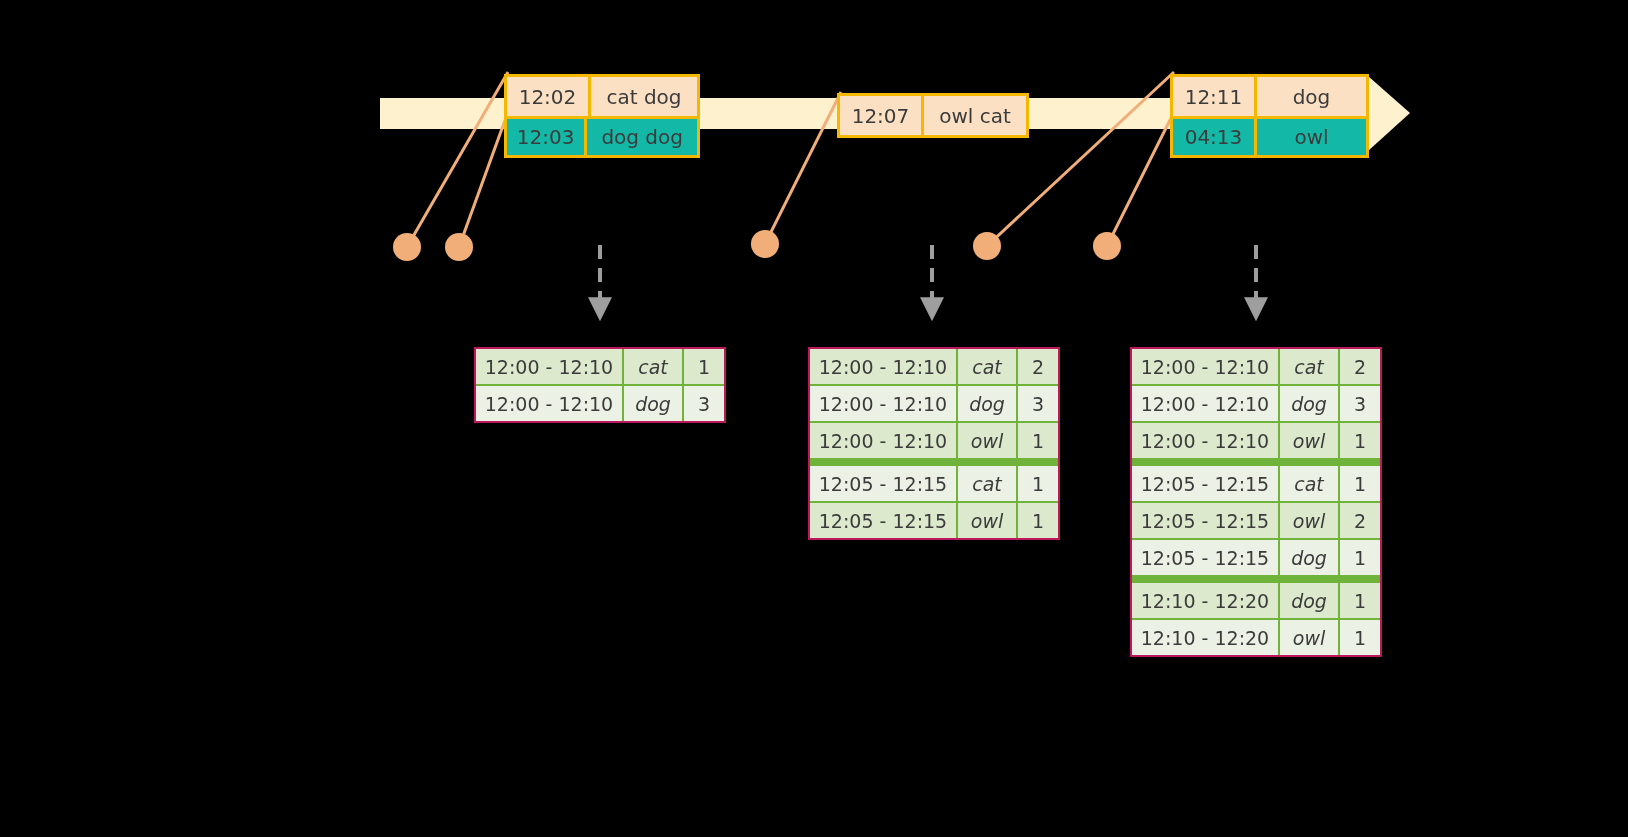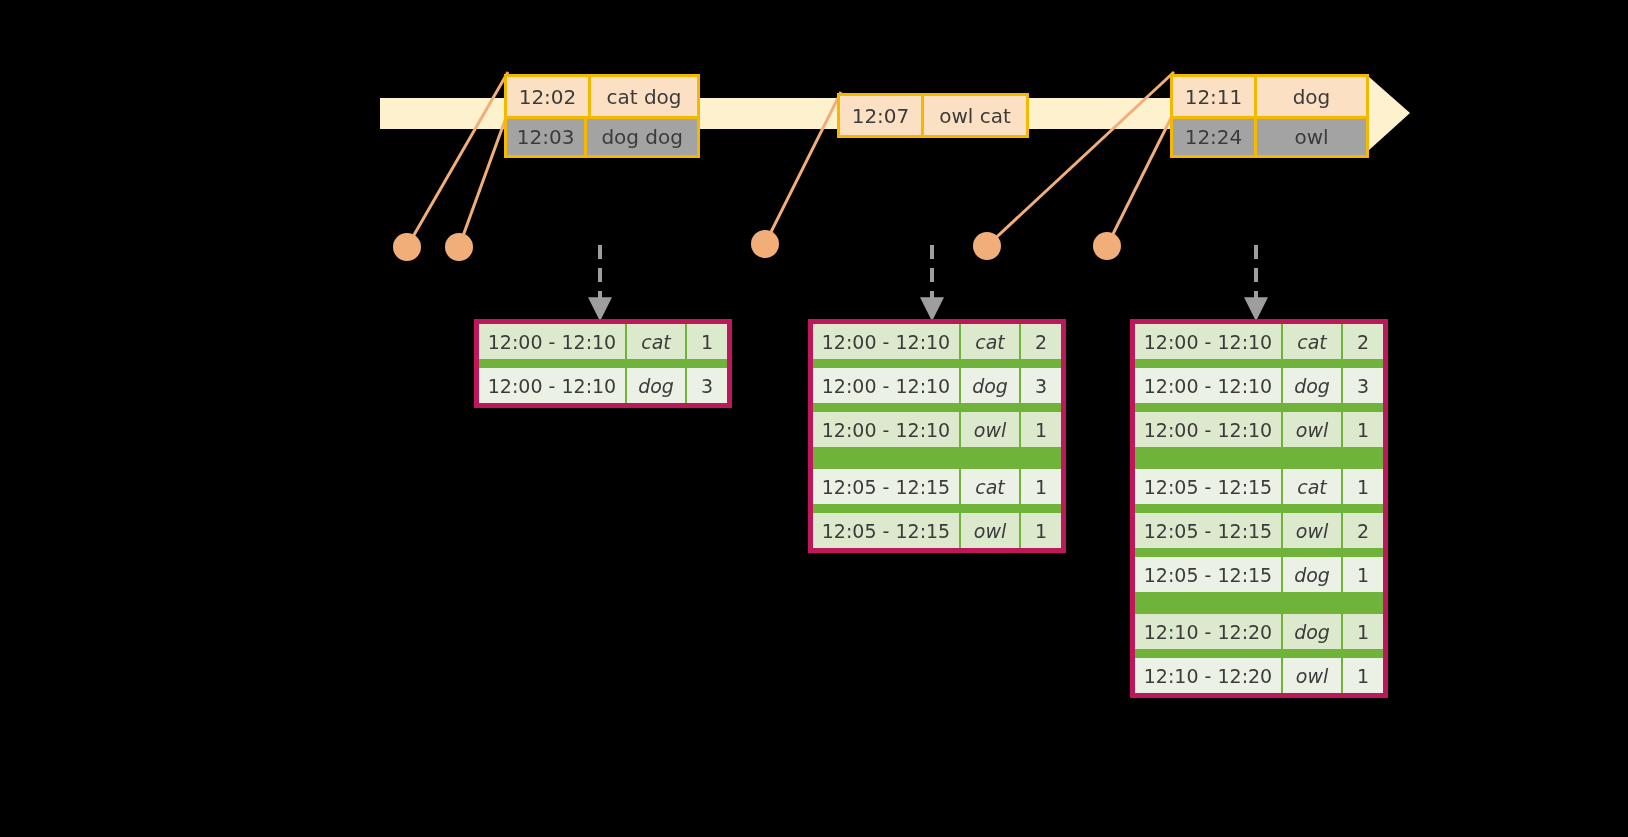--- a/index.html
+++ b/index.html
@@ -18,44 +18,45 @@
     border:3px solid #F5B800;
     box-sizing:border-box;
     display:flex;flex-direction:column;
     background:#FDF0DF;
   }
   .event-row{
     display:flex;flex-direction:row;
     height:39px;box-sizing:border-box;
   }
   .event-row.first{background:#FBE0C4;}
-  .event-row.second{background:#a3a3a3;}
+  .event-row.second{background:#14b8a6;}
   .event-row + .event-row{border-top:3px solid #F5B800;}
   .ev-time{
     width:84px;box-sizing:border-box;
     display:flex;align-items:center;justify-content:center;
     font-size:20px;color:#3b3b3b;
     border-right:3px solid #F5B800;
   }
   .ev-words{
     flex:1;box-sizing:border-box;
     display:flex;align-items:center;justify-content:center;
     font-size:20px;color:#3b3b3b;
     padding:0 14px;white-space:nowrap;
   }
   .event-box.single .event-row{height:39px;}
 
   
   .res-table{
     position:absolute;
-    border:5px solid #be185d;
+    border:2px solid #be185d;
     box-sizing:border-box;
     background:#6FB33B;
     display:flex;flex-direction:column;
-    gap:9px;
+    gap:2px;
+    margin-top:28px;
   }
   .res-row{
     display:flex;flex-direction:row;
     height:35px;box-sizing:border-box;
     gap:2px;
   }
   .res-cell{
     display:flex;align-items:center;justify-content:center;
     font-size:19px;color:#3b3b3b;
     box-sizing:border-box;
@@ -126,21 +127,21 @@
       <div class="ev-words">owl cat</div>
     </div>
   </div>
 
   <div class="event-box" style="left:1170px;top:62px;width:199px;">
     <div class="event-row first">
       <div class="ev-time">12:11</div>
       <div class="ev-words">dog</div>
     </div>
     <div class="event-row second">
-      <div class="ev-time">12:24</div>
+      <div class="ev-time">04:13</div>
       <div class="ev-words">owl</div>
     </div>
   </div>
 
   <div class="res-table" id="tbl0" style="left:474px;top:307px;--w-window:146px;--w-word:58px;--w-count:40px;">
       <div class="res-row even">
         <div class="res-cell c-window">12:00 - 12:10</div>
         <div class="res-cell c-word">cat</div>
         <div class="res-cell c-count">1</div>
       </div>

